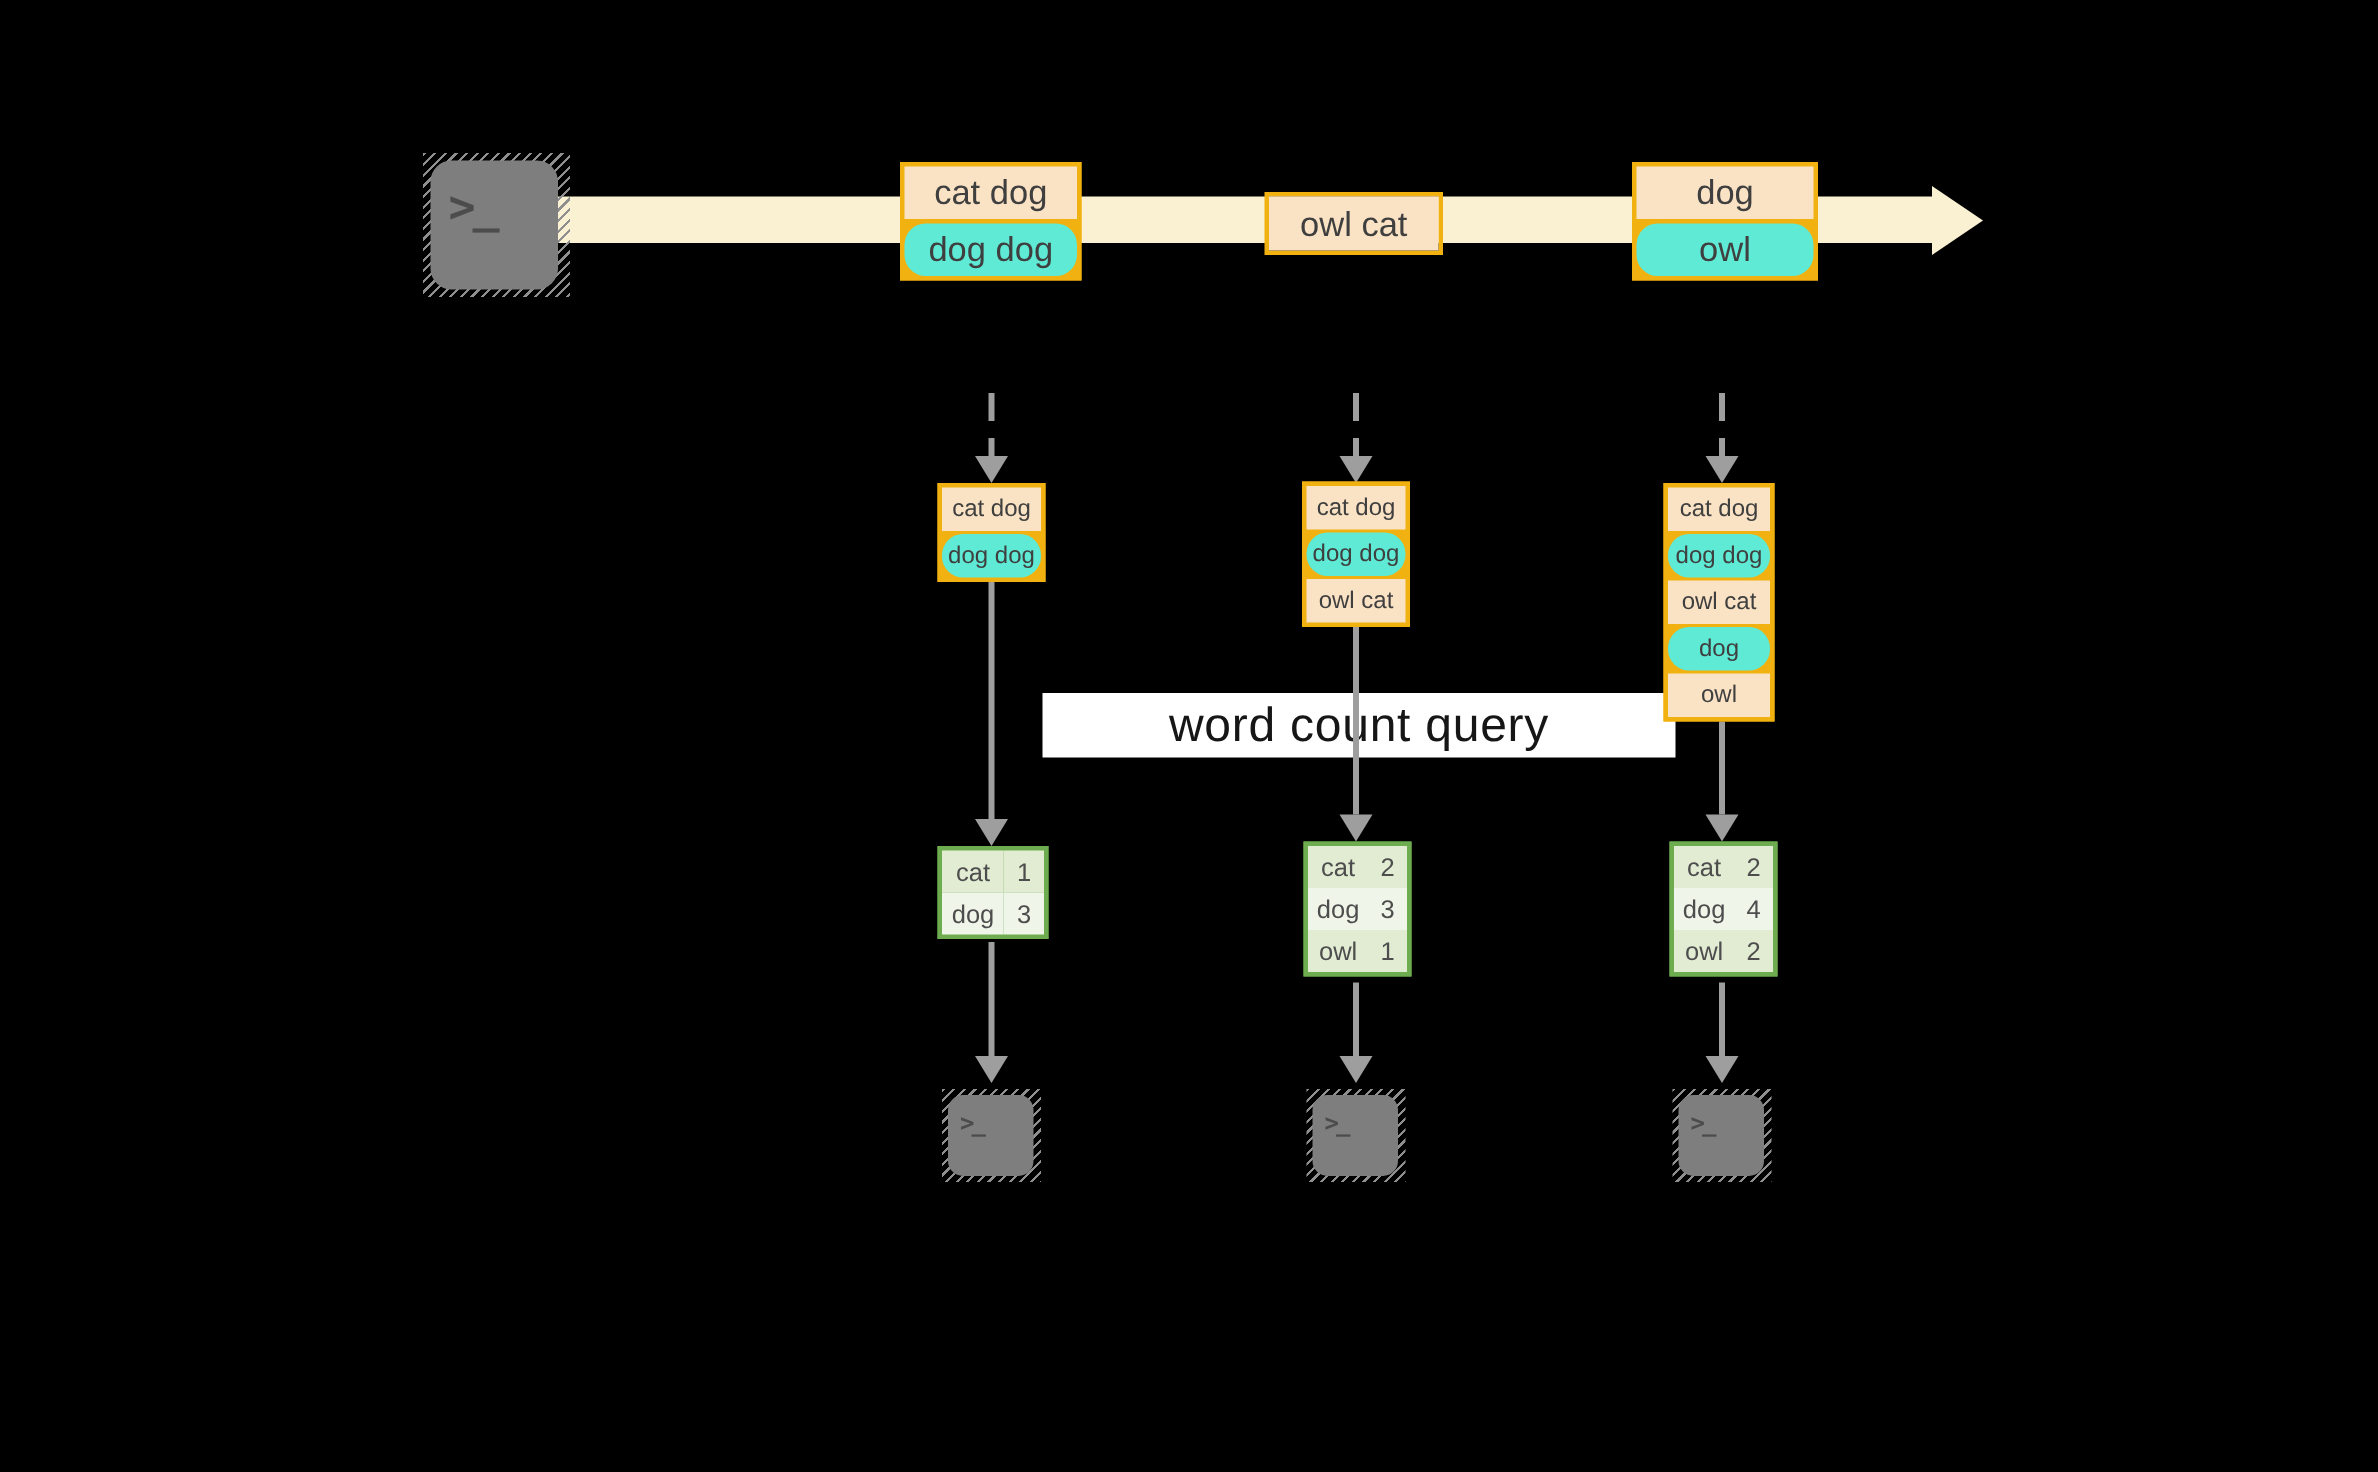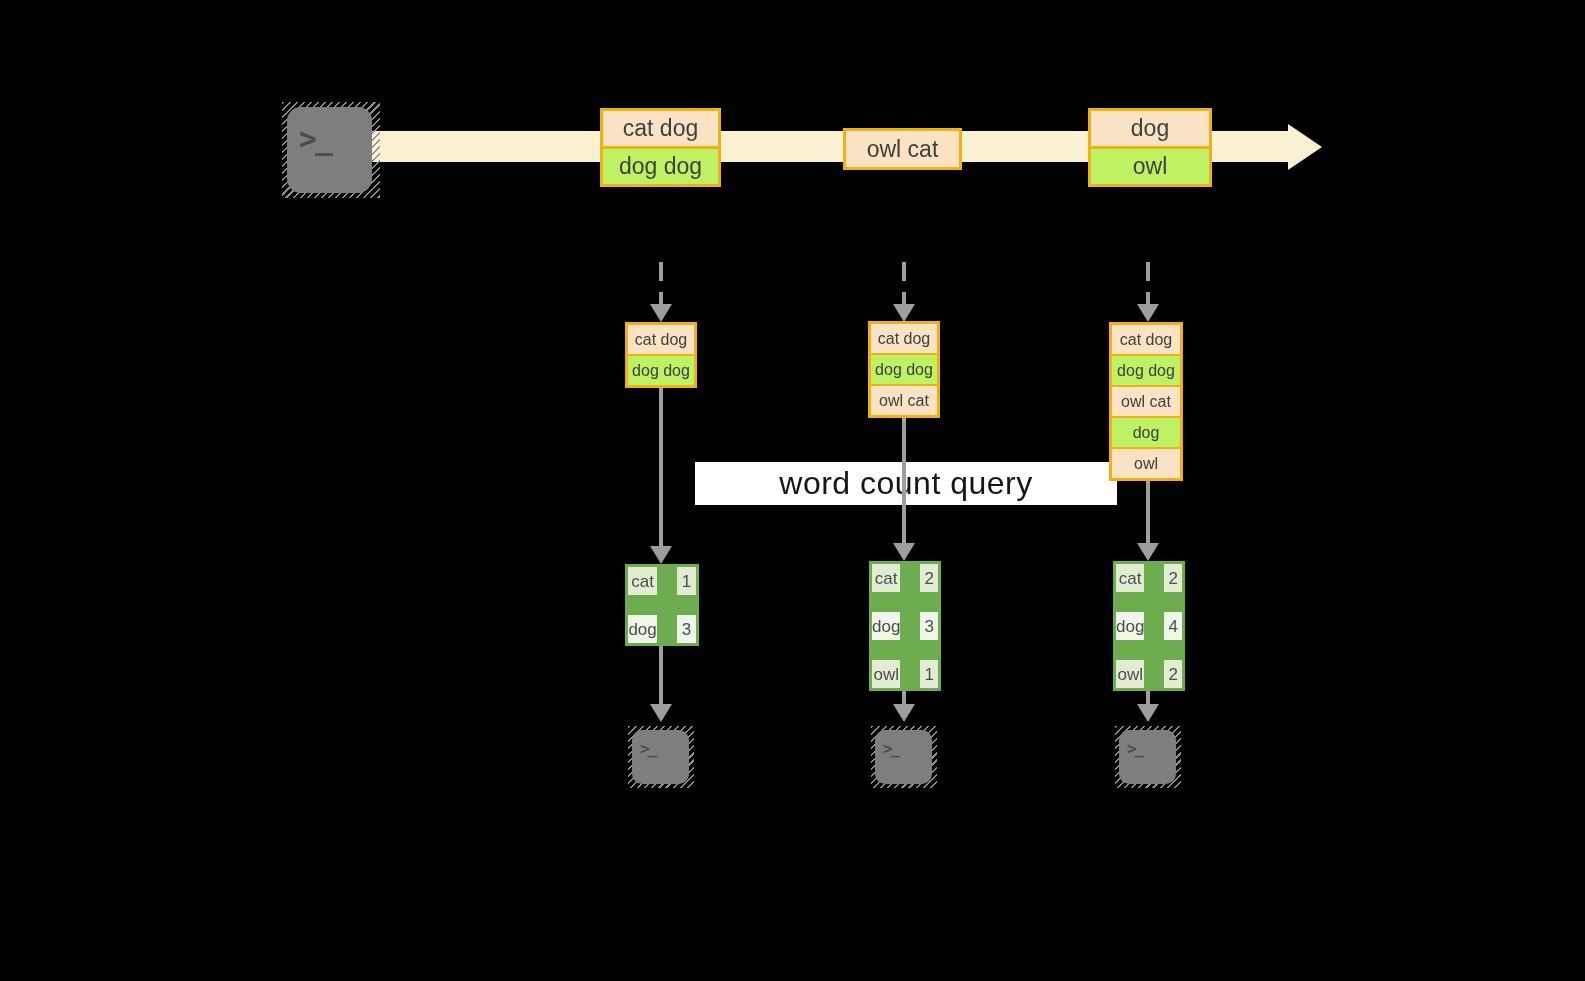--- a/index.html
+++ b/index.html
@@ -35,21 +35,21 @@
     display:grid;gap:3px;background:#F1B211;border:3px solid #F1B211;z-index:2;
   }
   .obox.big{grid-auto-rows:35px;}
   .obox.stack{grid-auto-rows:29px;gap:2px;z-index:5;}
   .ocell{
     display:flex;align-items:center;justify-content:center;
     color:#3f3f3f;font-size:23px;line-height:1;
   }
   .obox.stack .ocell{font-size:16px;}
   .peach{background:#FAE2C4;}
-  .cream{background:#bef264;}
+  .cream{background:#5eead4;border-radius:14px;}
 
   
   .vline{width:4px;background:#9e9e9e;z-index:4;}
   .vdash{
     width:4px;z-index:4;
     background:repeating-linear-gradient(180deg,#9e9e9e 0 19px,rgba(0,0,0,0) 19px 30px);
   }
   .tri-down{
     width:0;height:0;z-index:4;
     border-left:11px solid rgba(0,0,0,0);
@@ -58,21 +58,21 @@
   }
 
   
   .label-box{
     background:#ffffff;color:#161616;display:flex;align-items:center;justify-content:center;
     font-size:32px;font-weight:300;z-index:3;letter-spacing:0.5px;
   }
 
   
   .gtable{
-    display:grid;grid-template-columns:1.55fr 1fr;grid-auto-rows:28px;gap:20px;
+    display:grid;grid-template-columns:1.55fr 1fr;grid-auto-rows:28px;gap:0;
     background:#6EAC50;border:3px solid #6EAC50;z-index:5;
   }
   .gcell{
     display:flex;align-items:center;justify-content:center;
     color:#4d4d4d;font-size:17px;line-height:1;
   }
   .g-dark{background:#E2ECD3;}
   .g-light{background:#EFF5E8;}
 </style>
 </head>

